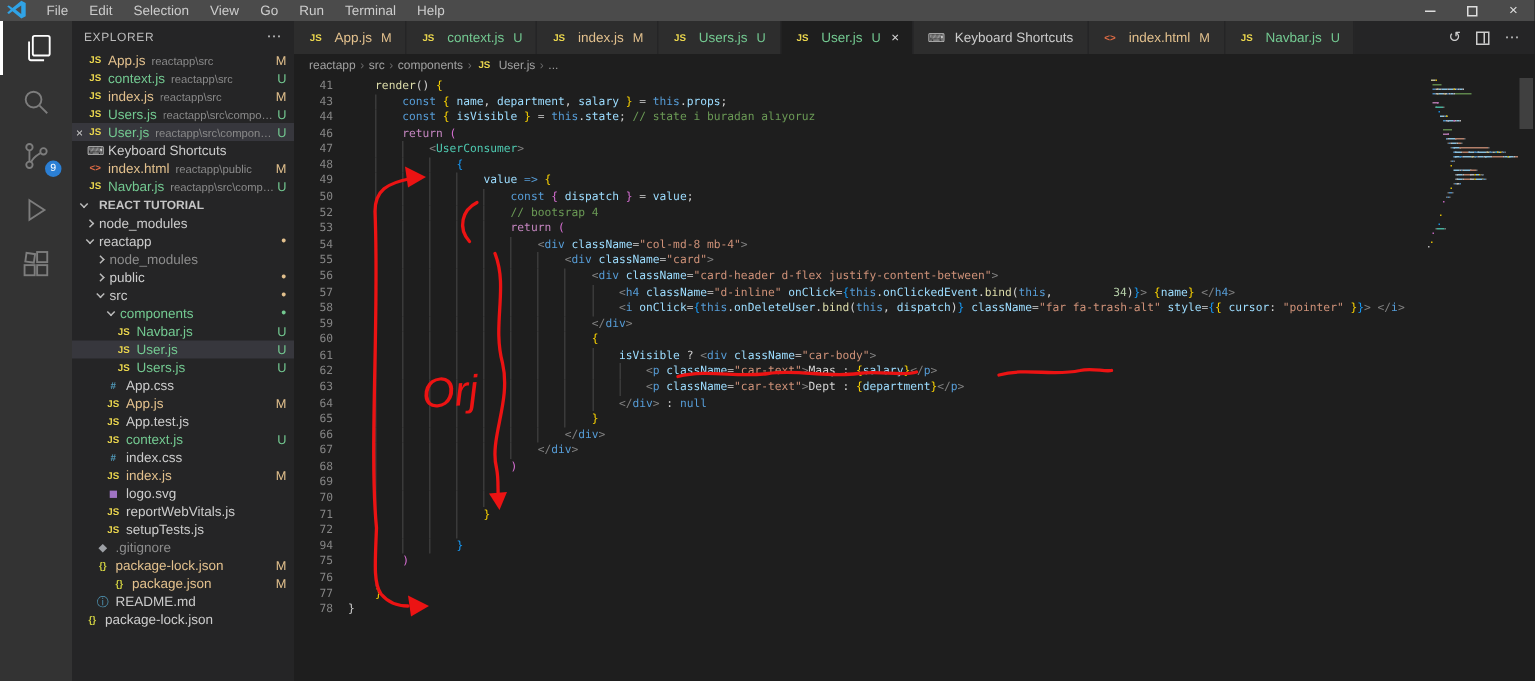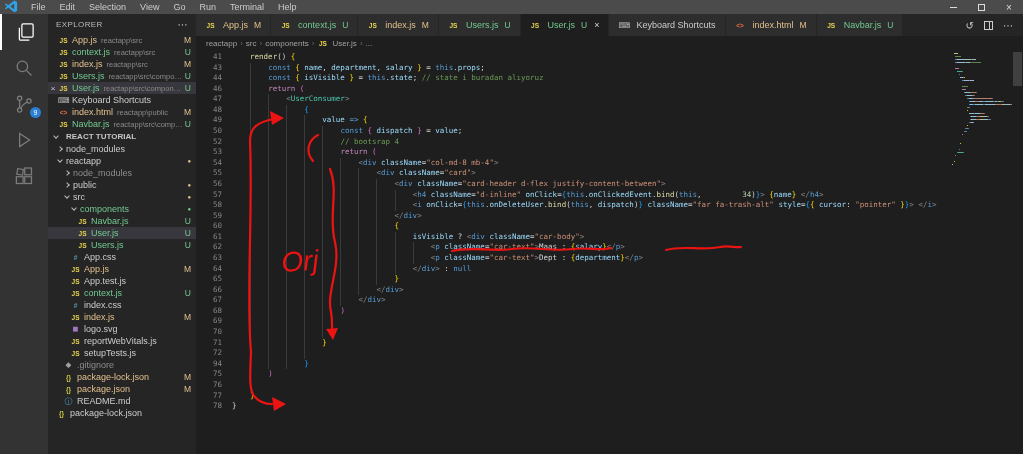--- a/index.html
+++ b/index.html
@@ -294,21 +294,21 @@
       </div>
       <div class="row" style="padding-left: 15px;">
         <span class="fi git">◆</span>
         <span class="lbl c-dim">.gitignore</span>
       </div>
       <div class="row" style="padding-left: 15px;">
         <span class="fi json">{}</span>
         <span class="lbl c-mod">package-lock.json</span>
         <span class="stat c-mod">M</span>
       </div>
-      <div class="row" style="padding-left: 15px;">
+      <div class="row" style="padding-left: 26px;">
         <span class="fi json">{}</span>
         <span class="lbl c-mod">package.json</span>
         <span class="stat c-mod">M</span>
       </div>
       <div class="row" style="padding-left: 15px;">
         <span class="fi md">ⓘ</span>
         <span class="lbl c-norm">README.md</span>
       </div>
       <div class="row" style="padding-left: 8px;">
         <span class="fi json">{}</span>

